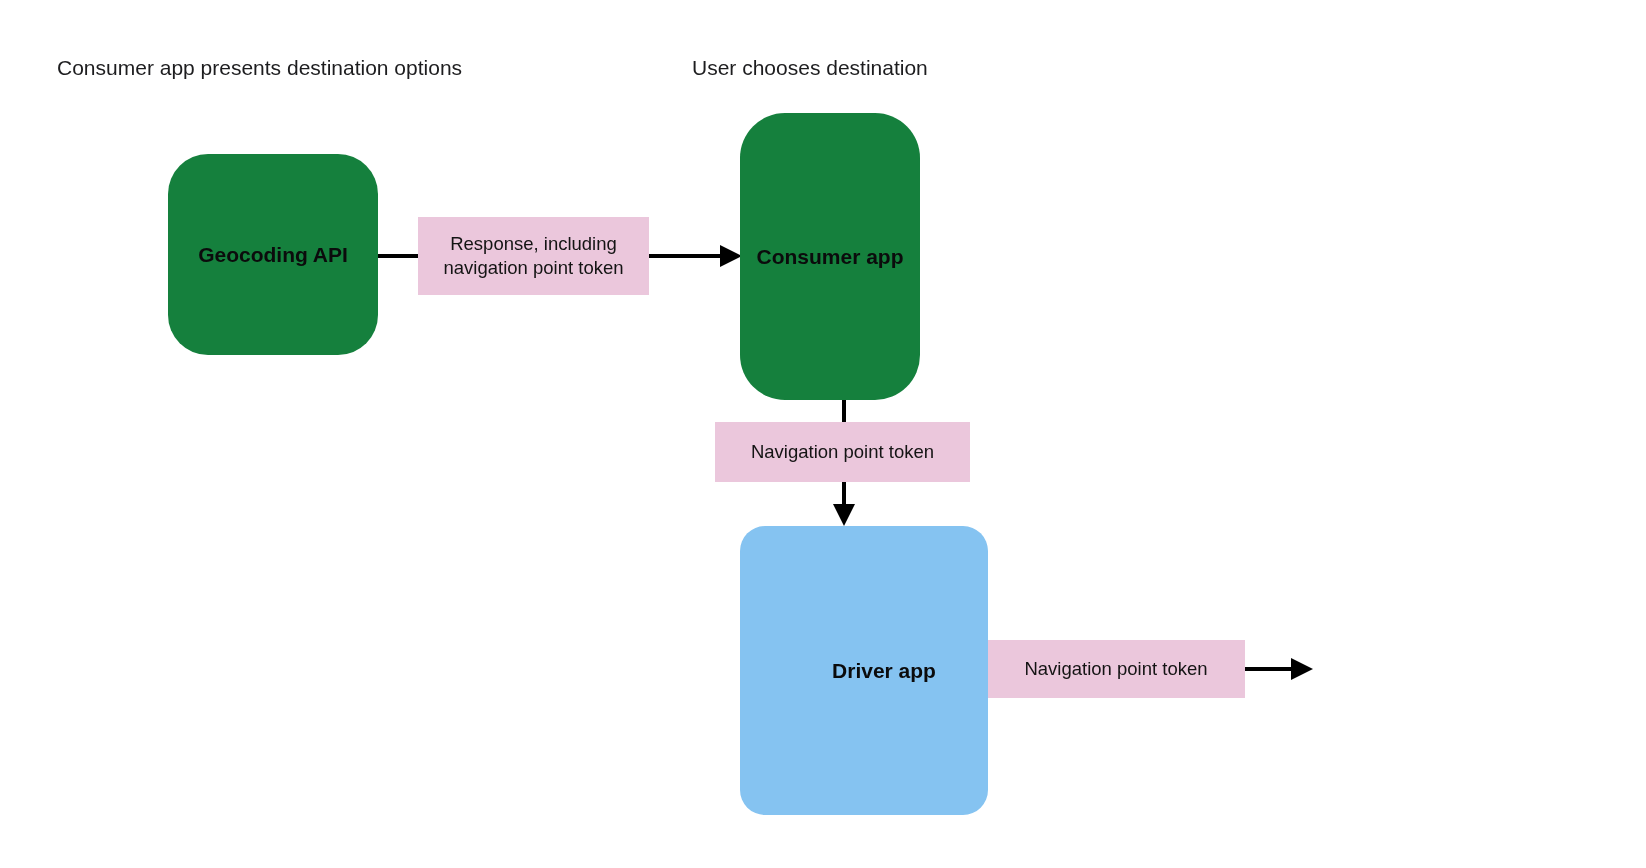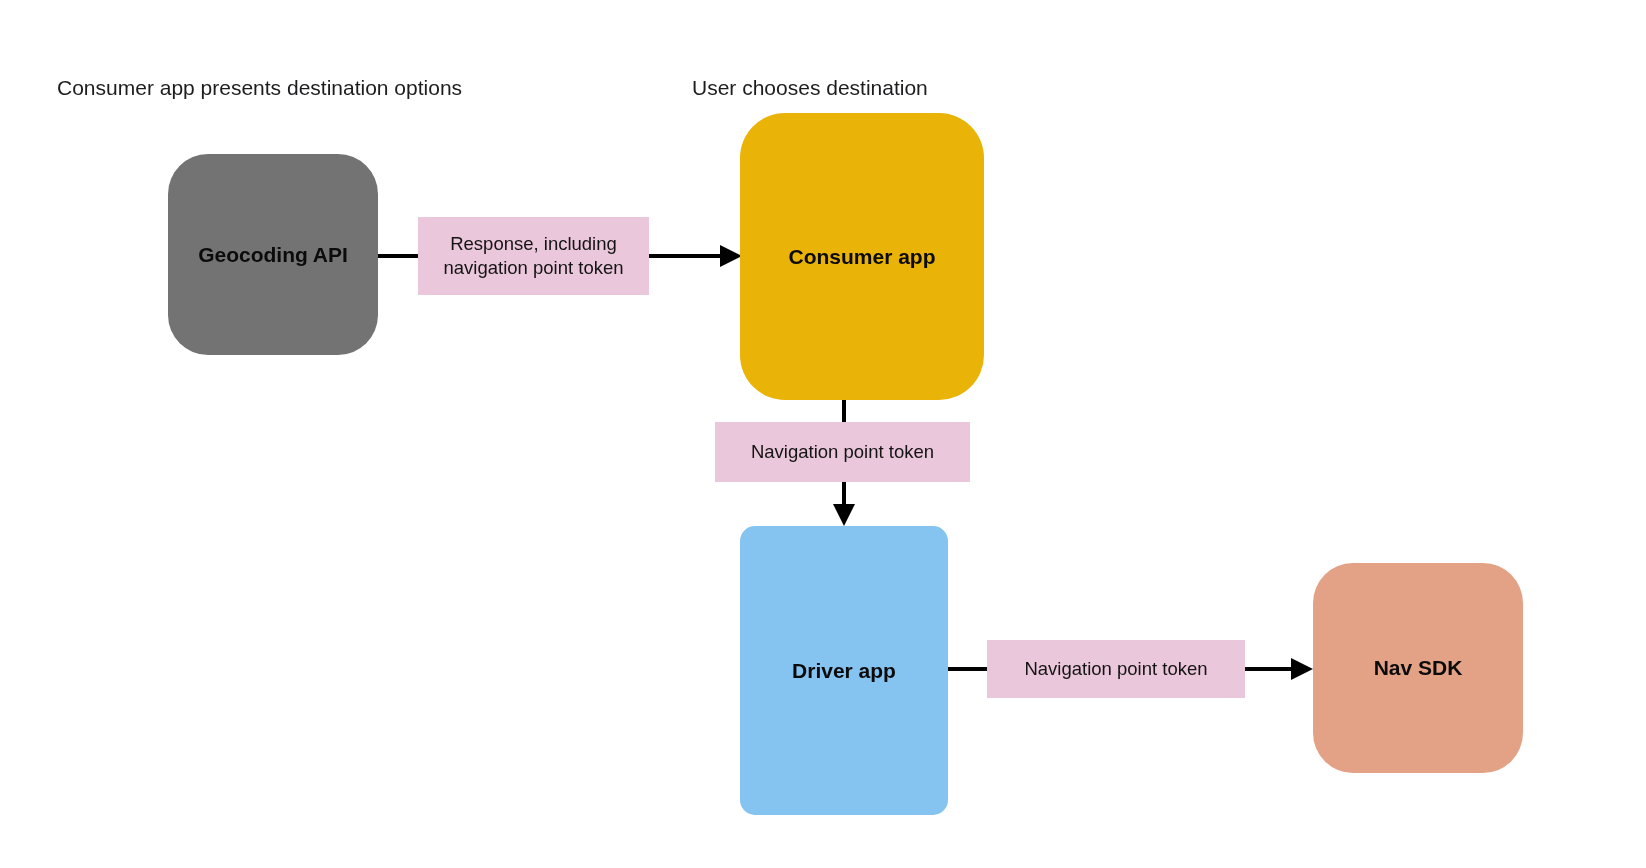--- a/index.html
+++ b/index.html
@@ -16,21 +16,20 @@
     overflow: hidden;
   }
   .stage-heading {
     position: absolute;
     top: 56px;
     font-size: 21px;
     font-weight: 400;
     color: #1d1d1f;
     white-space: nowrap;
     z-index: 3;
-    margin-top: 20px;
   }
   #heading-1 { left: 57px; }
   #heading-2 { left: 692px; }
   #heading-3 { left: 1208px; }
 
   .arrow-layer {
     position: absolute;
     left: 0;
     top: 0;
     z-index: 0;
@@ -43,31 +42,32 @@
     justify-content: center;
     text-align: center;
     font-size: 21px;
     font-weight: 700;
     color: #0b0b0c;
     z-index: 2;
   }
   #node-geocoding-api {
     left: 168px; top: 154px; width: 210px; height: 201px;
     border-radius: 40px;
-    background: #737373;
+    background: #15803d;
   }
   #node-consumer-app {
-    left: 740px; top: 113px; width: 244px; height: 287px;
+    left: 740px; top: 113px; width: 180px; height: 287px;
     border-radius: 45px;
-    background: #eab308;
+    background: #15803d;
   }
   #node-driver-app {
     left: 740px; top: 526px; width: 208px; height: 289px;
-    border-radius: 15px;
+    border-radius: 25px;
     background: #85c3f1;
+    padding-left: 40px;
   }
   #node-nav-sdk {
     left: 1313px; top: 563px; width: 210px; height: 210px;
     border-radius: 40px;
     background: #e3a285;
   }
 
   .edge-label {
     position: absolute;
     display: flex;
@@ -114,17 +114,14 @@
 
   <div class="node" id="node-geocoding-api">
     <span>Geocoding API</span>
   </div>
   <div class="node" id="node-consumer-app">
     <span>Consumer app</span>
   </div>
   <div class="node" id="node-driver-app">
     <span>Driver app</span>
   </div>
-  <div class="node" id="node-nav-sdk">
-    <span>Nav SDK</span>
-  </div>
 
 </div>
 
 </body></html>

